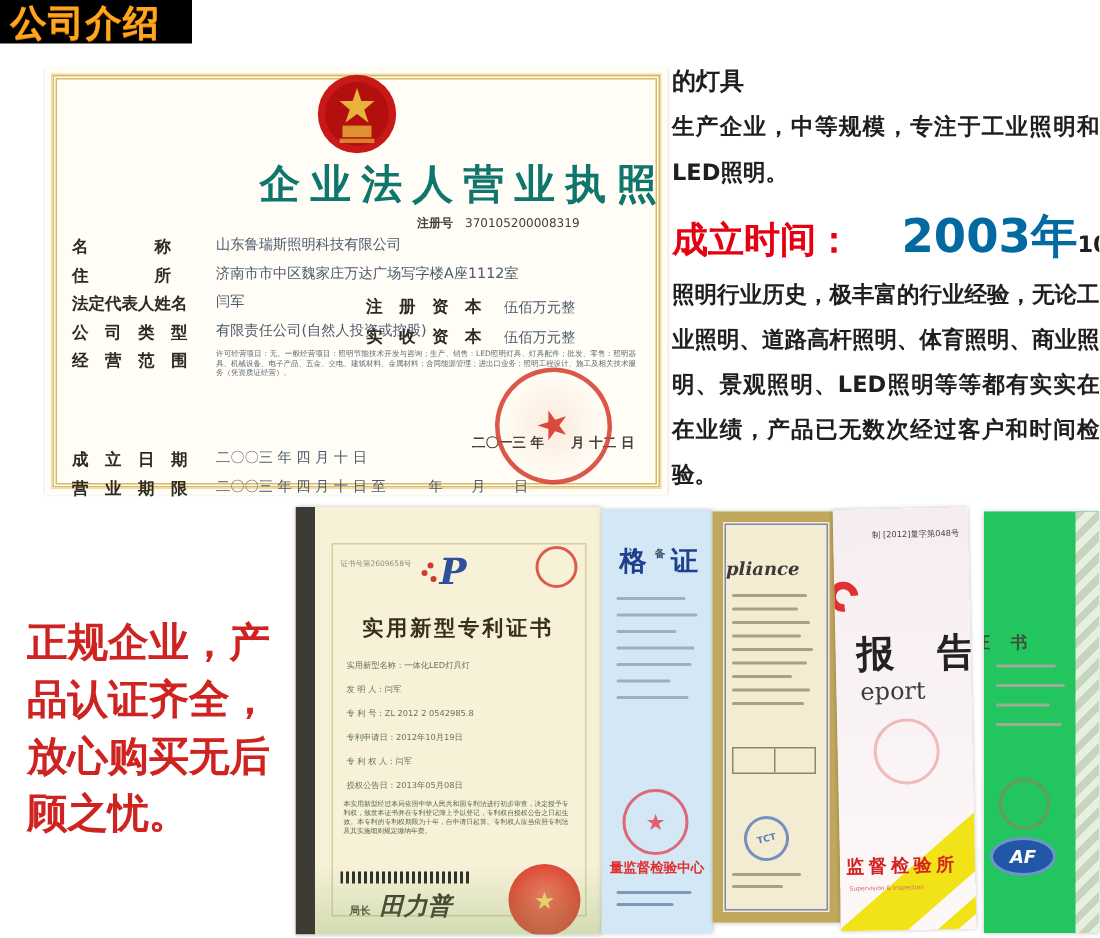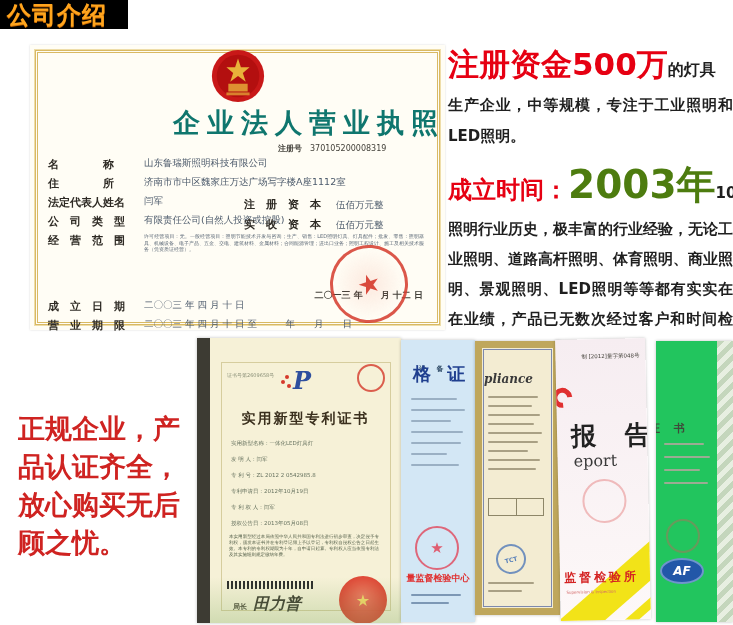--- a/index.html
+++ b/index.html
@@ -40,21 +40,21 @@
   .lic-seal .star { color:rgba(213,57,43,.9); font-size:26px; }
 
   
   .intro { position:absolute; left:448px; top:44px; width:285px; color:#1f1f1f; }
   .capital-line { display:flex; align-items:baseline; margin-bottom:4px; white-space:nowrap; }
   .capital-big { font-size:31px; font-weight:bold; color:#e60012; letter-spacing:0px; }
   .capital-suffix { font-size:16px; font-weight:bold; color:#1f1f1f; }
   .intro-para { font-size:15px; font-weight:bold; line-height:31px; text-align:justify; color:#1f1f1f; }
   .founded-line { display:flex; align-items:baseline; margin:6px 0 2px; white-space:nowrap; }
   .founded-label { font-size:24px; font-weight:bold; color:#e60012; }
-  .founded-year { font-size:39px; font-weight:bold; color:#4d7c0f; }
+  .founded-year { font-size:31px; font-weight:bold; color:#0369a1;margin-left:33px; }
   .founded-suffix { font-size:15px; font-weight:bold; color:#1f1f1f; }
   .para2 { line-height:30px; }
 
   
   .slogan { position:absolute; left:18px; top:410px; width:172px;
             font-size:27px; font-weight:bold; color:#cf2321; line-height:38px; }
 
   
   .cert { position:absolute; overflow:hidden; box-shadow:0 0 3px rgba(0,0,0,.25); }
 
@@ -210,21 +210,20 @@
       </div>
     </div>
     <div class="lic-issue-date">二〇一三 年　　月 十二 日</div>
     <div class="lic-seal">
       <span class="star">★</span>
     </div>
   </div>
 
   <div class="intro">
     <div class="capital-line">
-      <span class="capital-big">注册资金500万</span>
       <span class="capital-suffix">的灯具</span>
     </div>
     <p class="intro-para">生产企业，中等规模，专注于工业照明和LED照明。</p>
     <div class="founded-line">
       <span class="founded-label">成立时间：</span>
       <span class="founded-year">2003年</span>
       <span class="founded-suffix">10年以上</span>
     </div>
     <p class="intro-para para2">照明行业历史，极丰富的行业经验，无论工业照明、道路高杆照明、体育照明、商业照明、景观照明、LED照明等等都有实实在在业绩，产品已无数次经过客户和时间检验。</p>
   </div>

